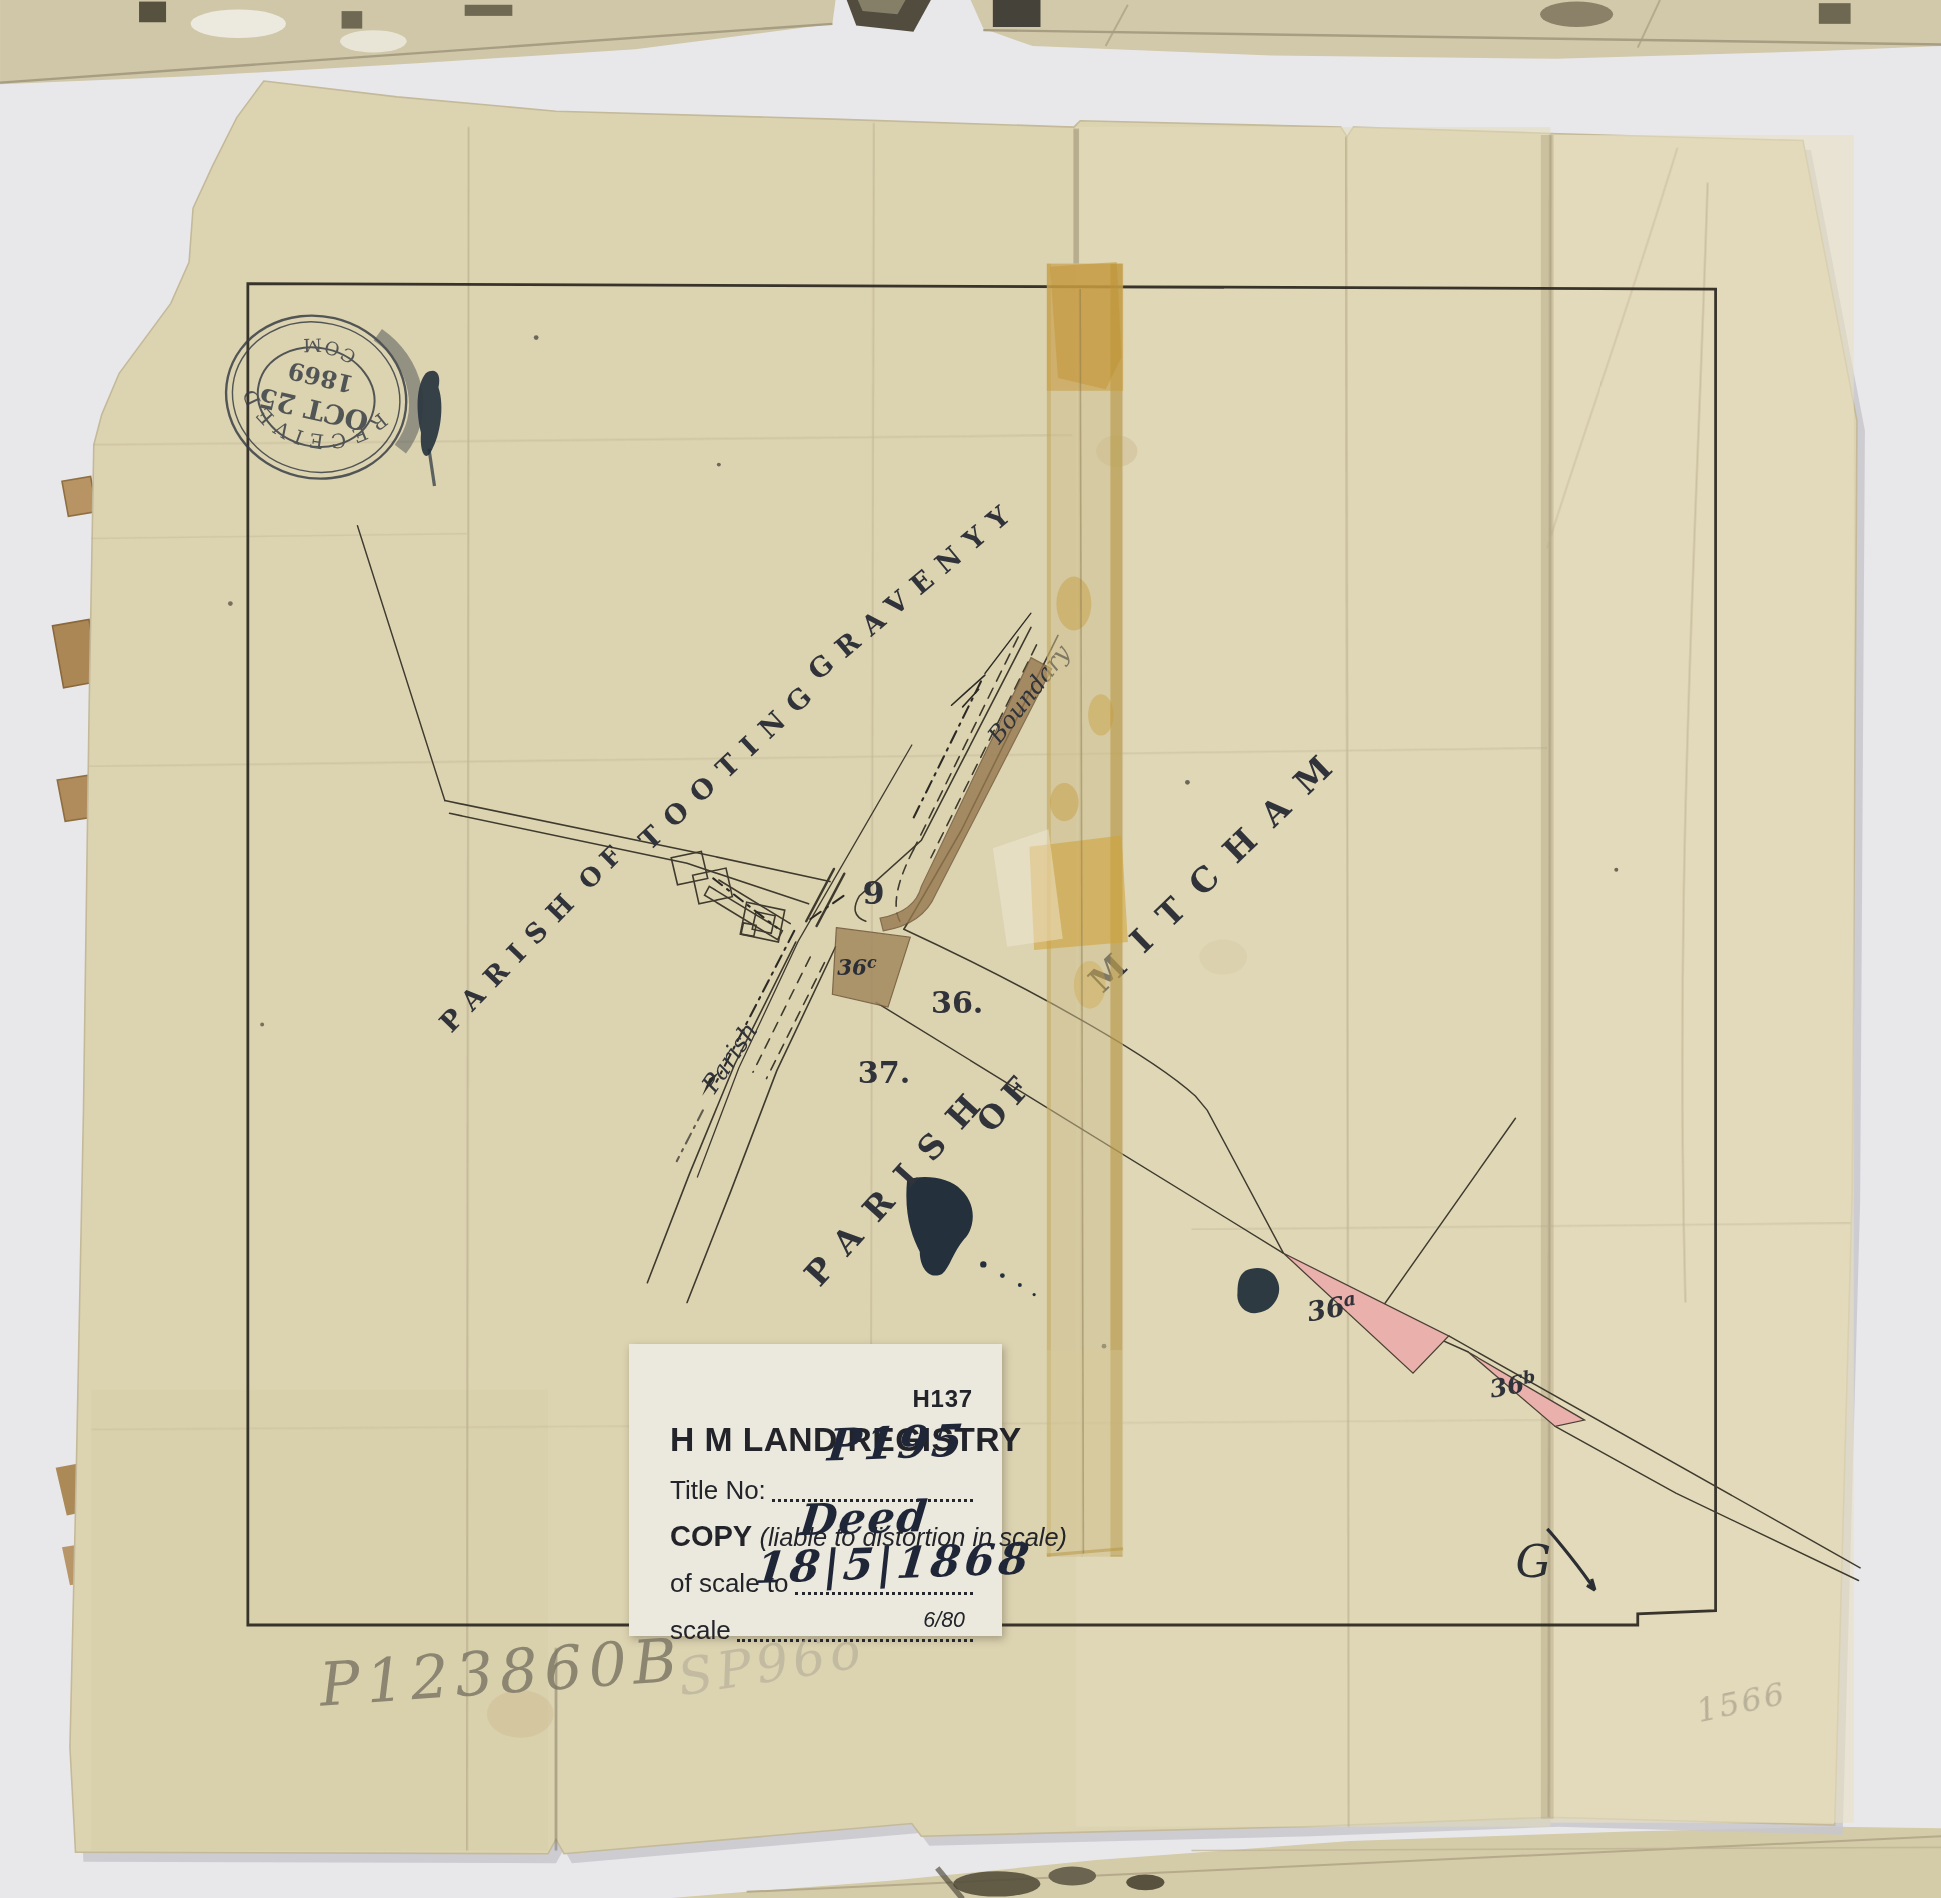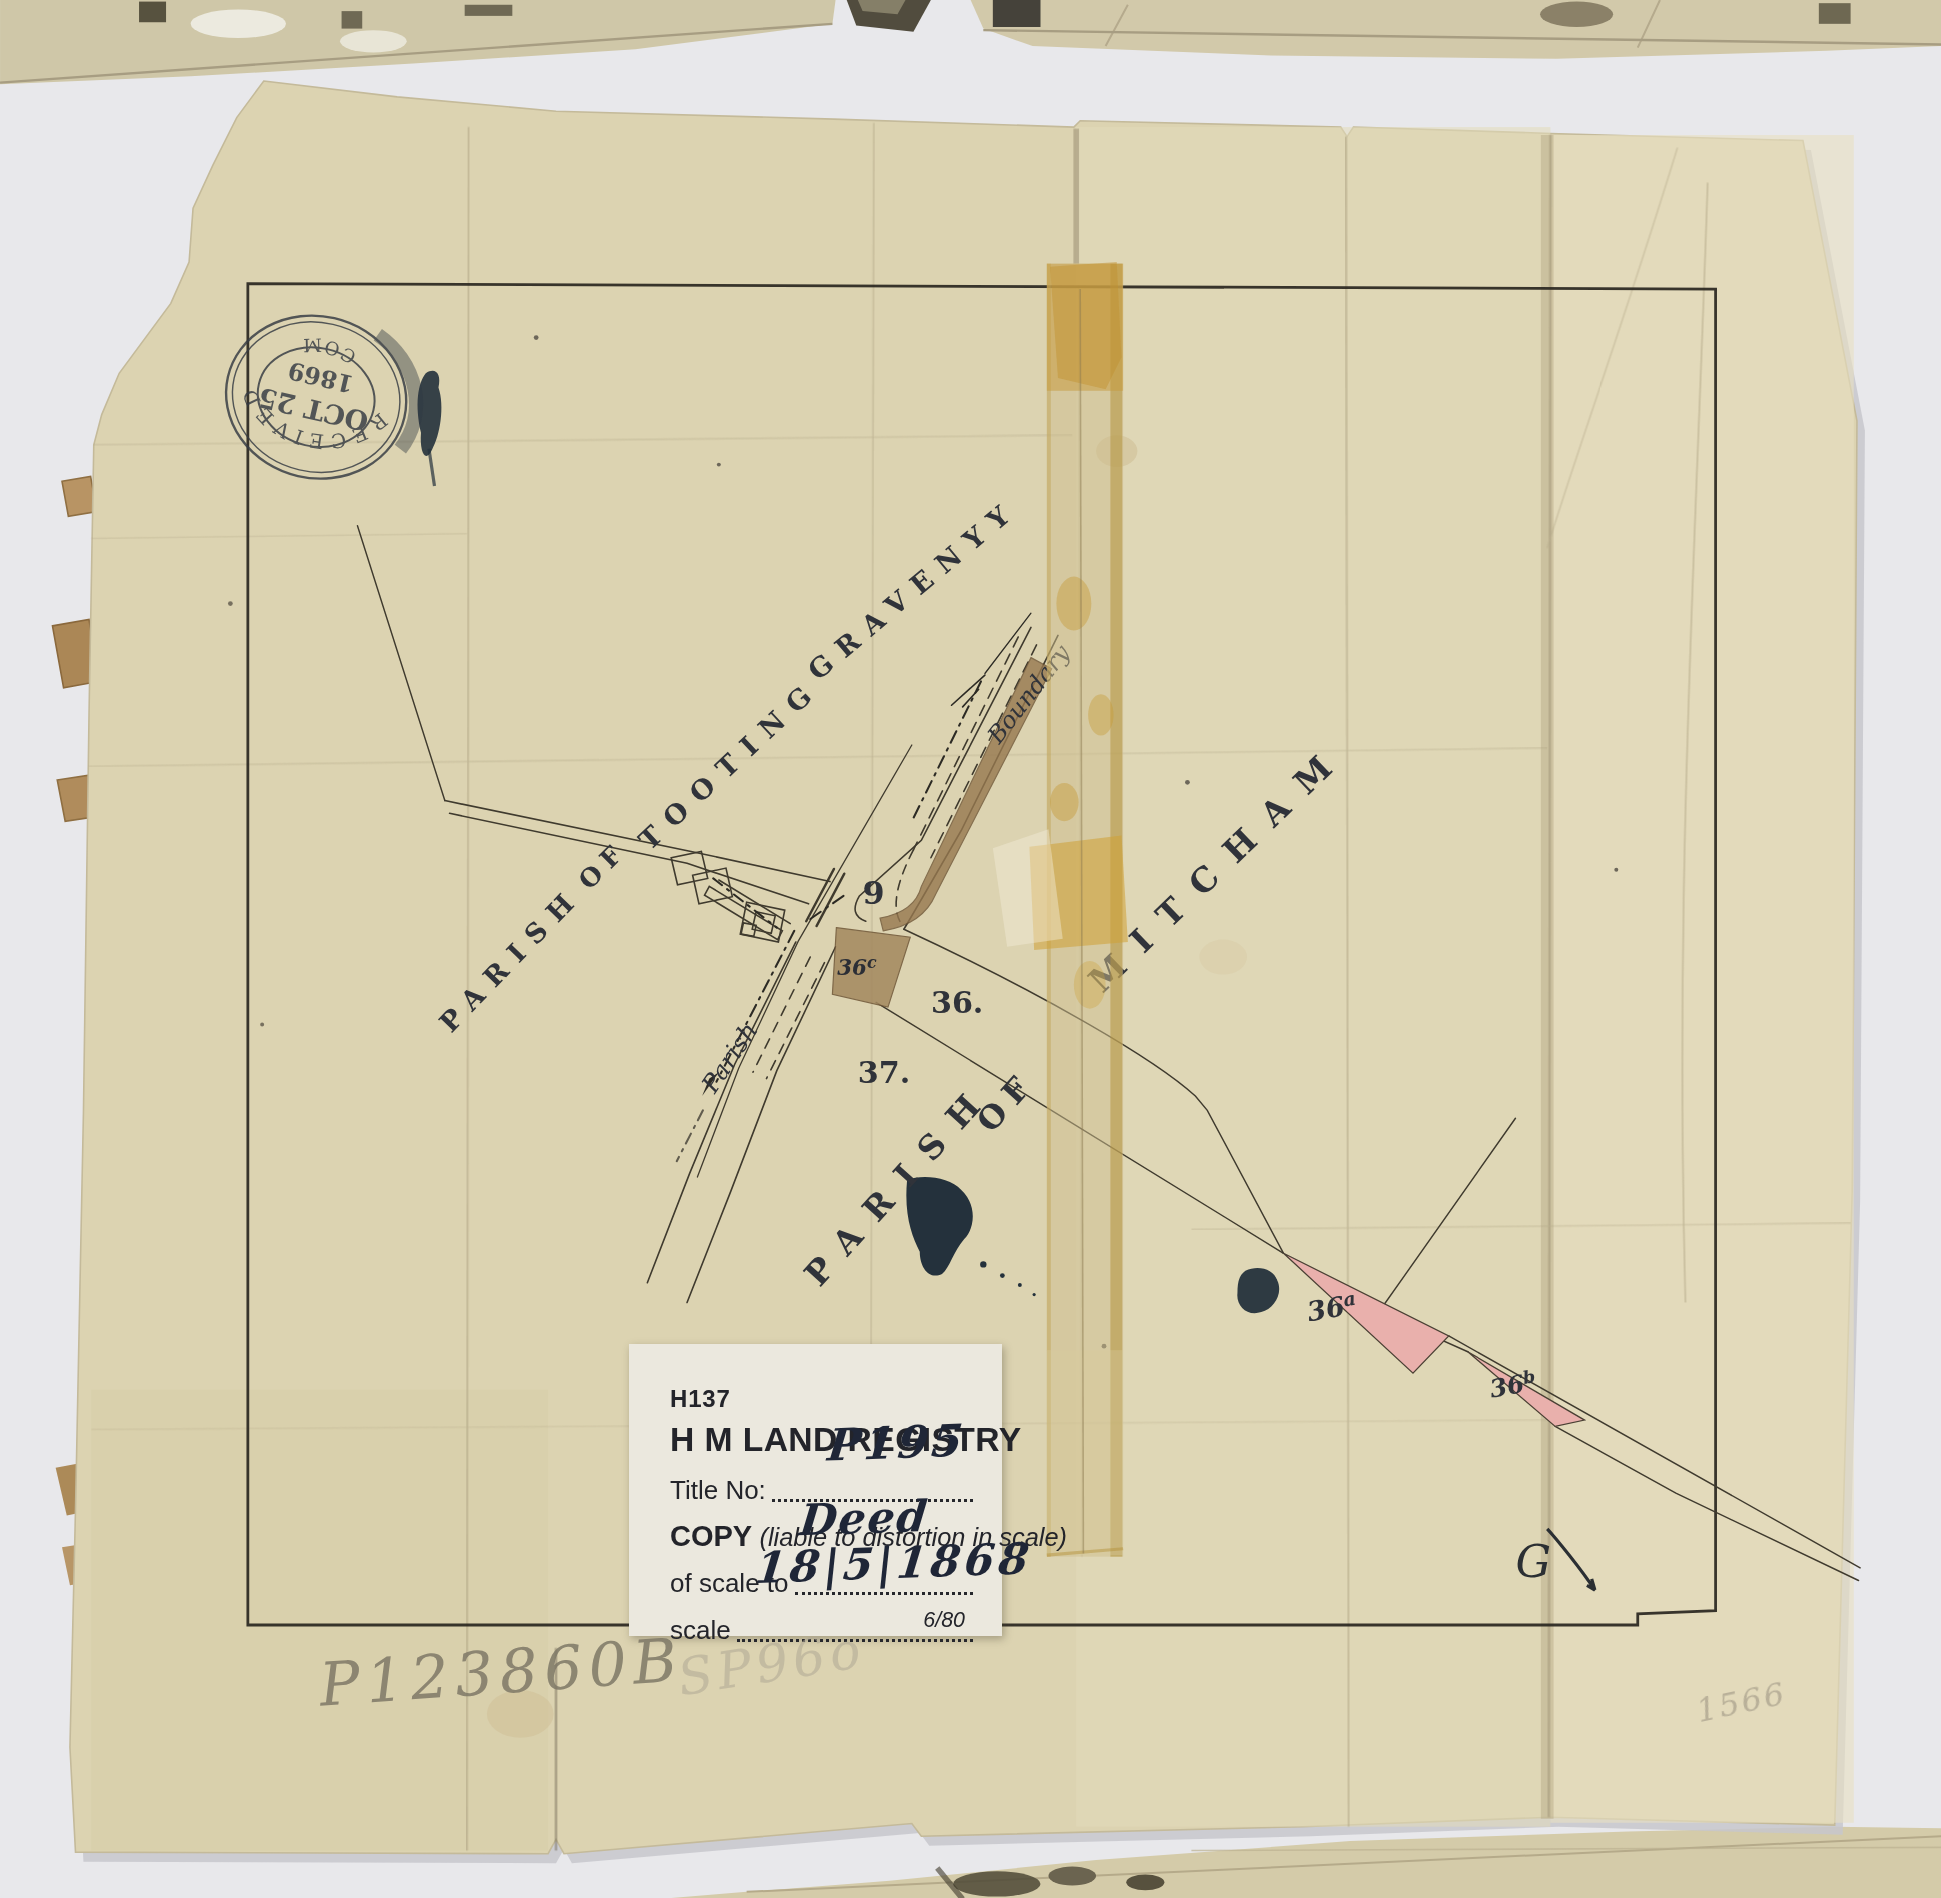--- a/index.html
+++ b/index.html
@@ -3,21 +3,21 @@
 <meta charset="utf-8">
 <style>
   html,body{margin:0;padding:0;background:#e7e7ea;}
   .stage{position:relative;width:1942px;height:1899px;background:#e8e8eb;overflow:hidden;
          font-family:"DejaVu Serif", serif;}
   .stage svg{position:absolute;left:0;top:0;}
   
   .sticker{position:absolute;left:629px;top:1344px;width:373px;height:292px;
            background:#ebe8de;box-shadow:1.6px 3.2px 8px rgba(60,55,40,.35);
            padding:41px 29px 8px 41px;box-sizing:border-box;
-           font-family:"Liberation Sans", sans-serif;color:#23242a;}
+           font-family:"Liberation Sans", sans-serif;color:#23242a;text-align:right;}
   .s-code{font-weight:bold;font-size:24px;letter-spacing:0.8px;}
   .s-title{font-weight:bold;font-size:33px;letter-spacing:0.4px;margin-top:8px;
            transform:scaleX(1.02);transform-origin:left;white-space:nowrap;}
   .s-row{display:flex;align-items:flex-end;margin-top:11px;font-size:26px;white-space:nowrap;}
   .s-dots{flex:1;border-bottom:3.2px dotted #26272c;margin:0 0 4px 6.4px;height:1.1em;}
   .s-copy-row{margin-top:14px;font-size:26px;white-space:nowrap;}
   .s-copy{font-weight:bold;font-size:29px;}
   .s-copyi{font-style:italic;font-size:25.4px;}
   .s-print{position:absolute;right:37px;bottom:3px;font-style:italic;font-size:21.4px;}
   .hand{position:absolute;font-family:"DejaVu Serif", serif;font-style:italic;font-weight:600;

